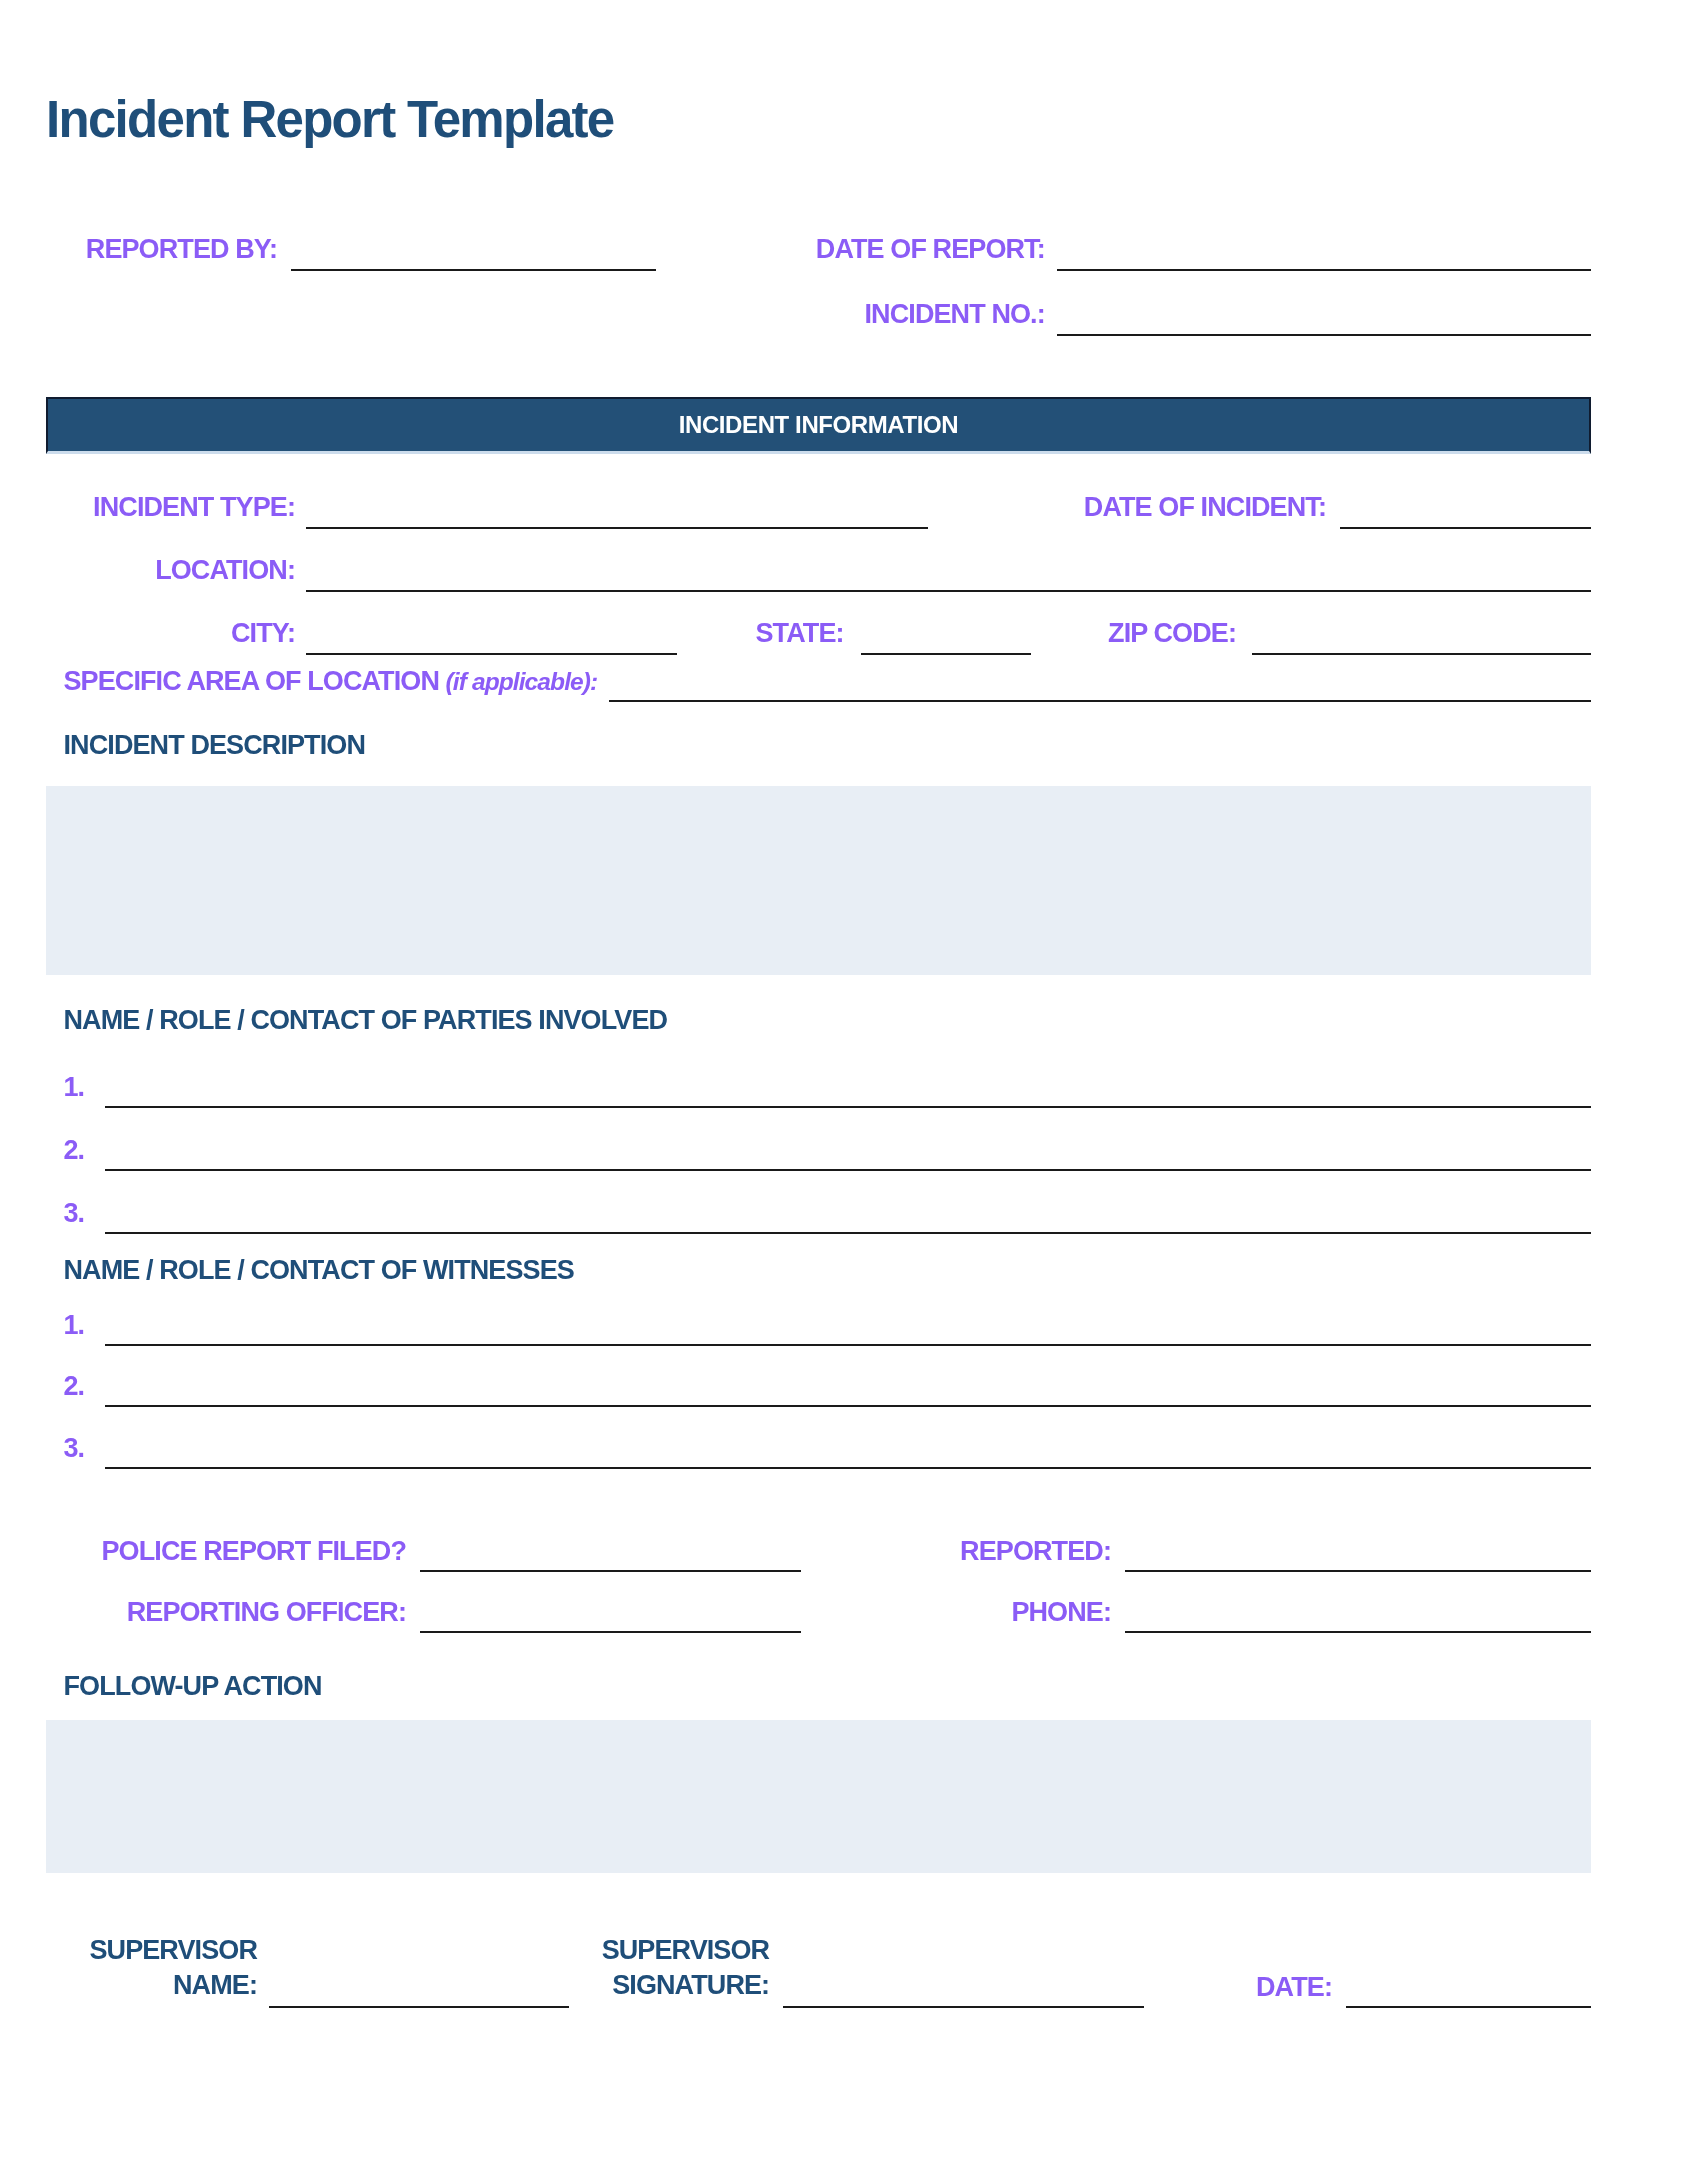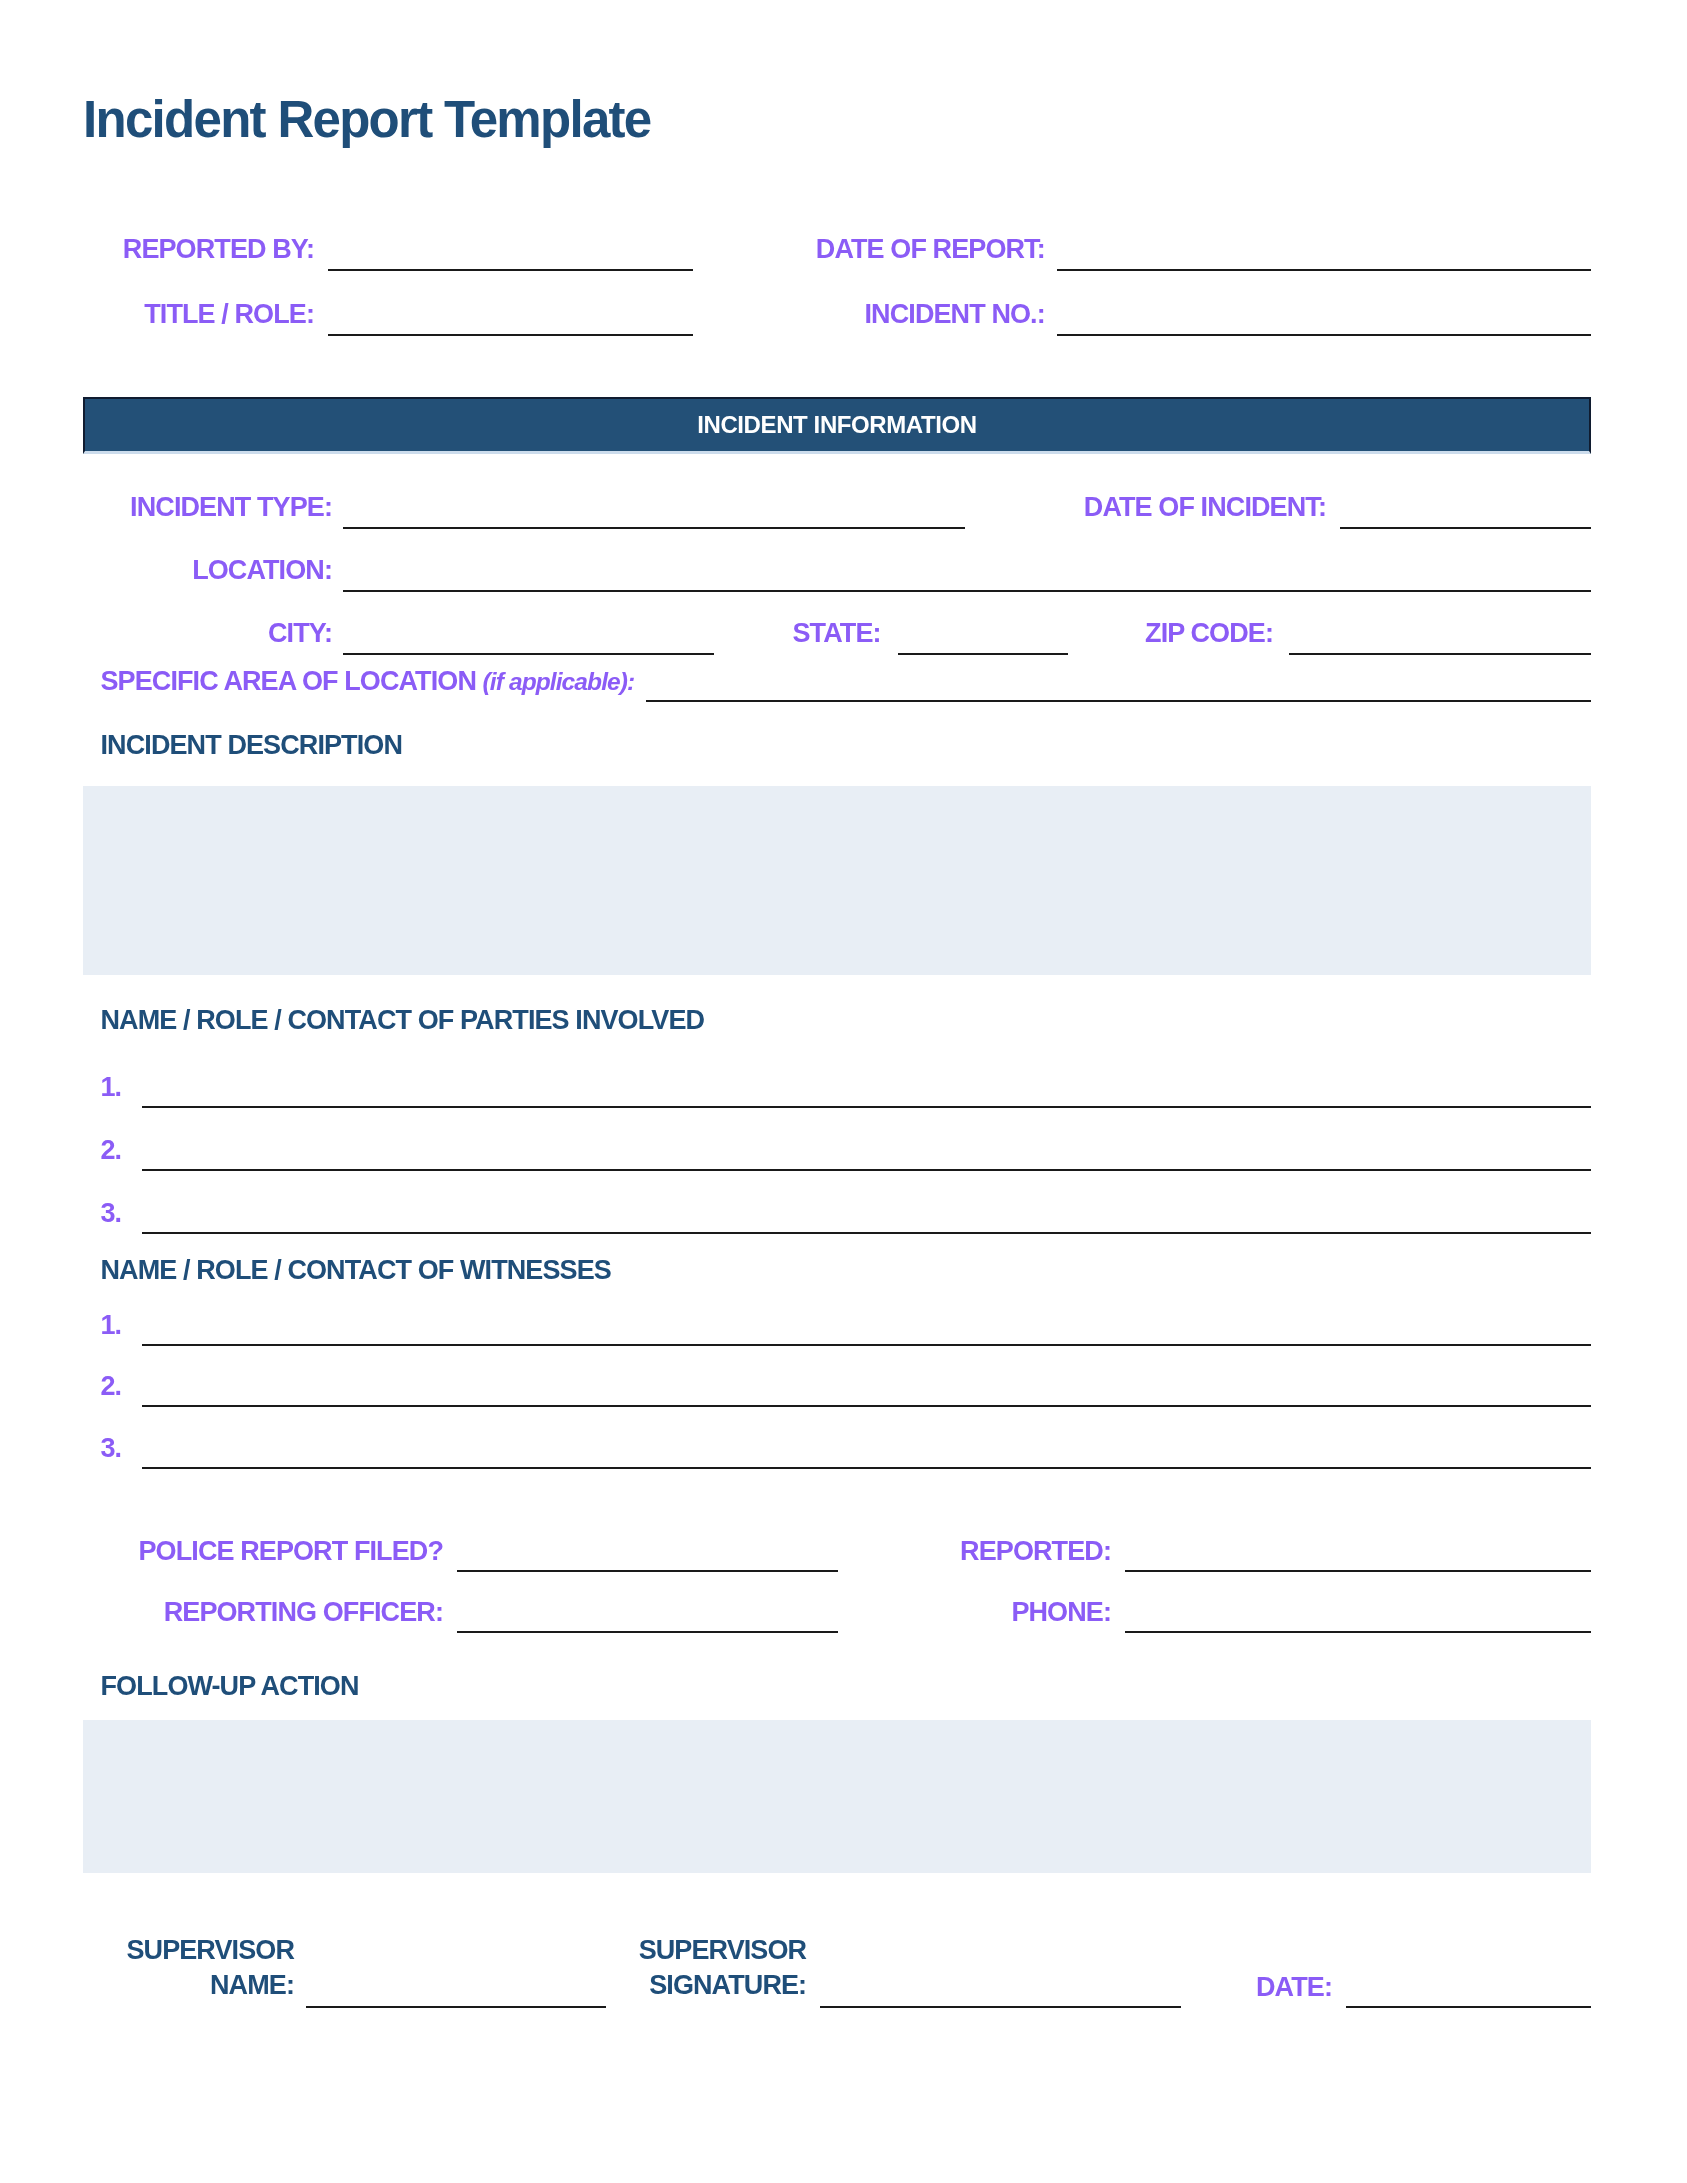--- a/index.html
+++ b/index.html
@@ -1,21 +1,21 @@
 <!DOCTYPE html>
 <html style="font-size:14px"><head>
 <meta charset="utf-8">
 <style>
   html,body { margin:0; padding:0; background:#ffffff; }
   .page {
     position:relative;
     width:1687px; height:2184px;
     background:#ffffff;
     box-sizing:border-box;
-    padding:0 96px 0 83px;
+    padding:0 96px 0 46px;
     font-family:"Liberation Sans", sans-serif;
     color:#1F4E79;
     overflow:hidden;
   }
   .title {
     margin:91px 0 0 0;
     font-size:51px;
     font-weight:bold;
     letter-spacing:-1.7px;
     color:#1F4E79;
@@ -142,24 +142,20 @@
       <span class="lbl w-lblA">REPORTED BY:</span>
       <span class="line l-topL"></span>
     </div>
     <div class="fg ml-auto">
       <span class="lbl">DATE OF REPORT:</span>
       <span class="line l-topR"></span>
     </div>
   </div>
 
   <div class="row r-top2">
-    <div class="fg">
-      <span class="lbl w-lblA">TITLE / ROLE:</span>
-      <span class="line l-topL"></span>
-    </div>
     <div class="fg ml-auto">
       <span class="lbl">INCIDENT NO.:</span>
       <span class="line l-topR"></span>
     </div>
   </div>
 
   <div class="banner">
     <span class="banner-text">INCIDENT INFORMATION</span>
   </div>
 

